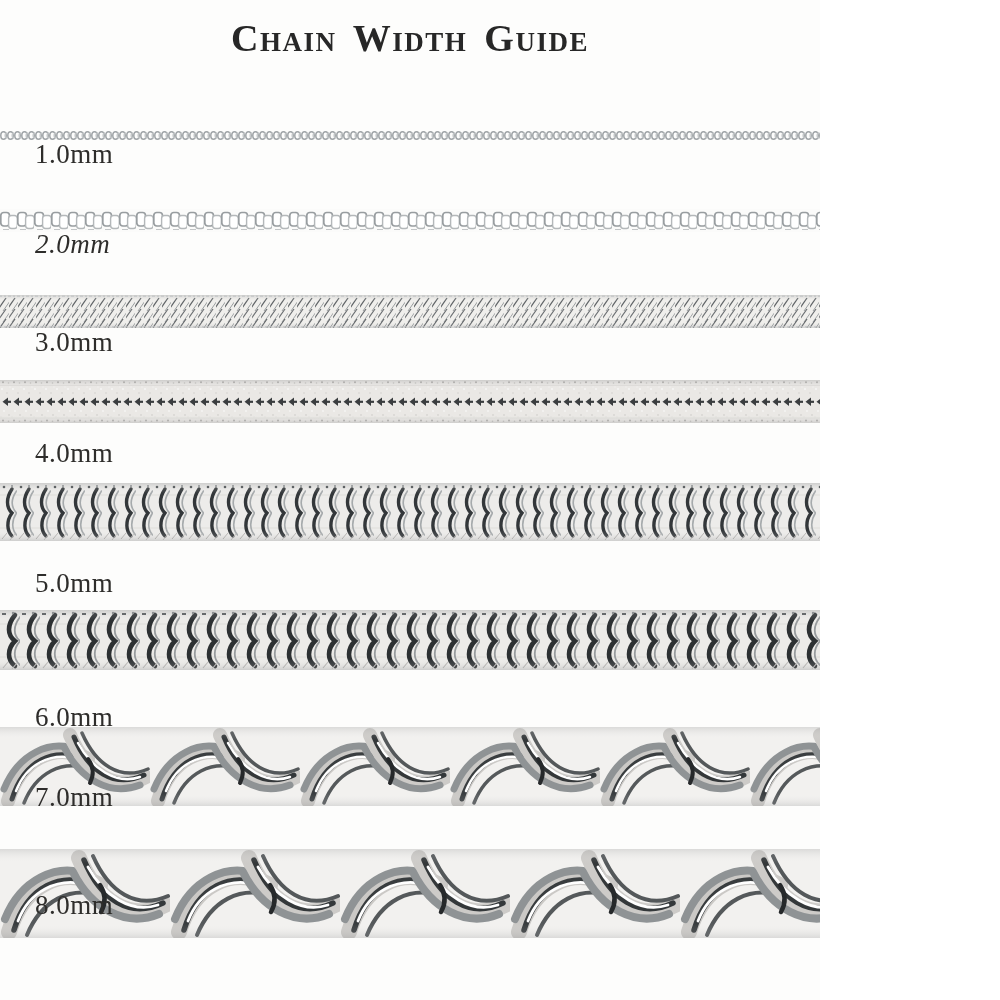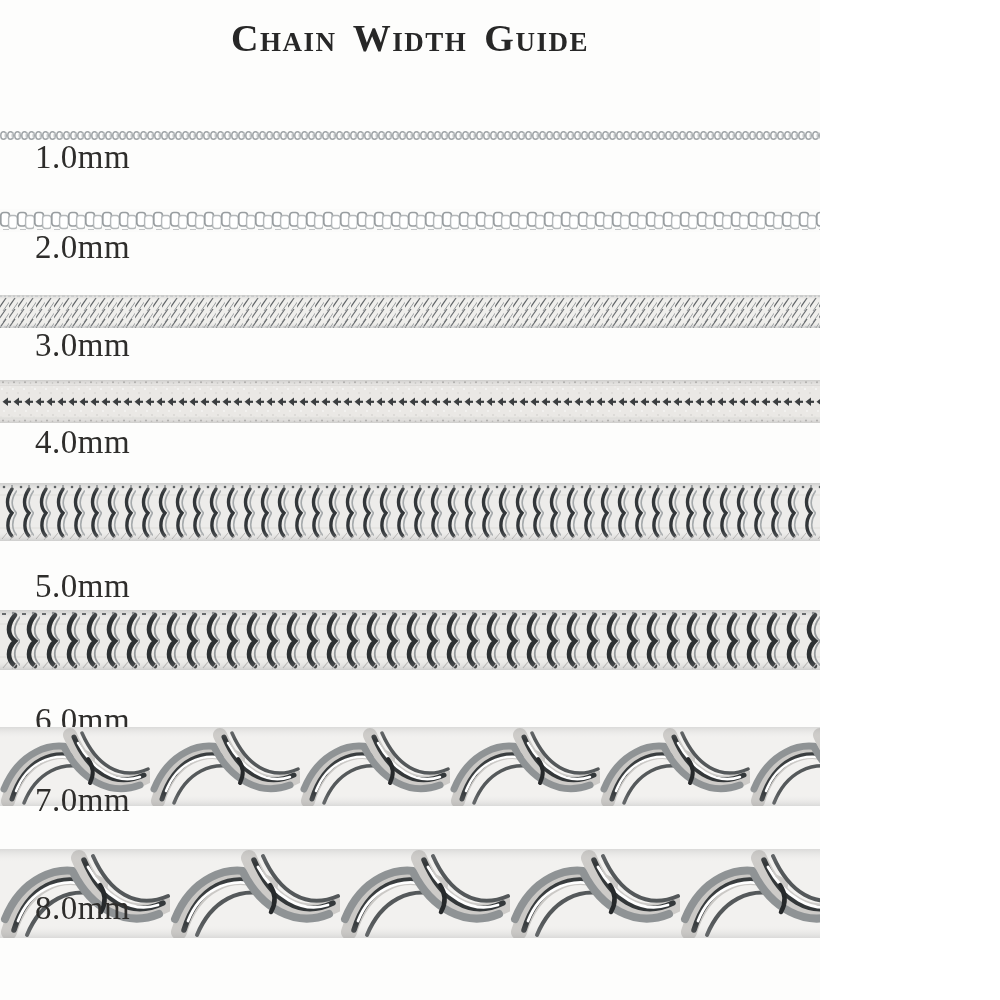--- a/index.html
+++ b/index.html
@@ -29,37 +29,37 @@
   .chain {
     position: absolute;
     left: 0;
     width: 1000px;
     display: block;
   }
   .chain svg { display: block; }
   .size-label {
     position: absolute;
     left: 35px;
-    font-size: 33px;
+    font-size: 27px;
     line-height: 1;
     letter-spacing: 0.5px;
     color: #2e2d2b;
   }
   .c1 { top: 128px; height: 15px; }
   .c2 { top: 209px; height: 23px; }
   .c3 { top: 295px; height: 33px; }
   .c4 { top: 380px; height: 43px; }
   .c5 { top: 483px; height: 58px; }
   .c6 { top: 610px; height: 60px; }
   .c7 { top: 727px; height: 79px; }
   .c8 { top: 849px; height: 89px; }
   .l1 { top: 141px; }
-  .l2 { top: 231px; }
+  .l2 { top: 231px; font-style: italic; }
   .l3 { top: 329px; text-align: right; }
-  .l4 { top: 426px; text-align: center; }
+  .l4 { top: 440px; text-align: center; }
   .l5 { top: 570px; }
   .l6 { top: 671px; margin-top: 33px; }
   .l7 { top: 784px; text-align: right; }
   .l8 { top: 892px; }
 </style>
 </head>
 <body>
 
 <div class="page">
 

